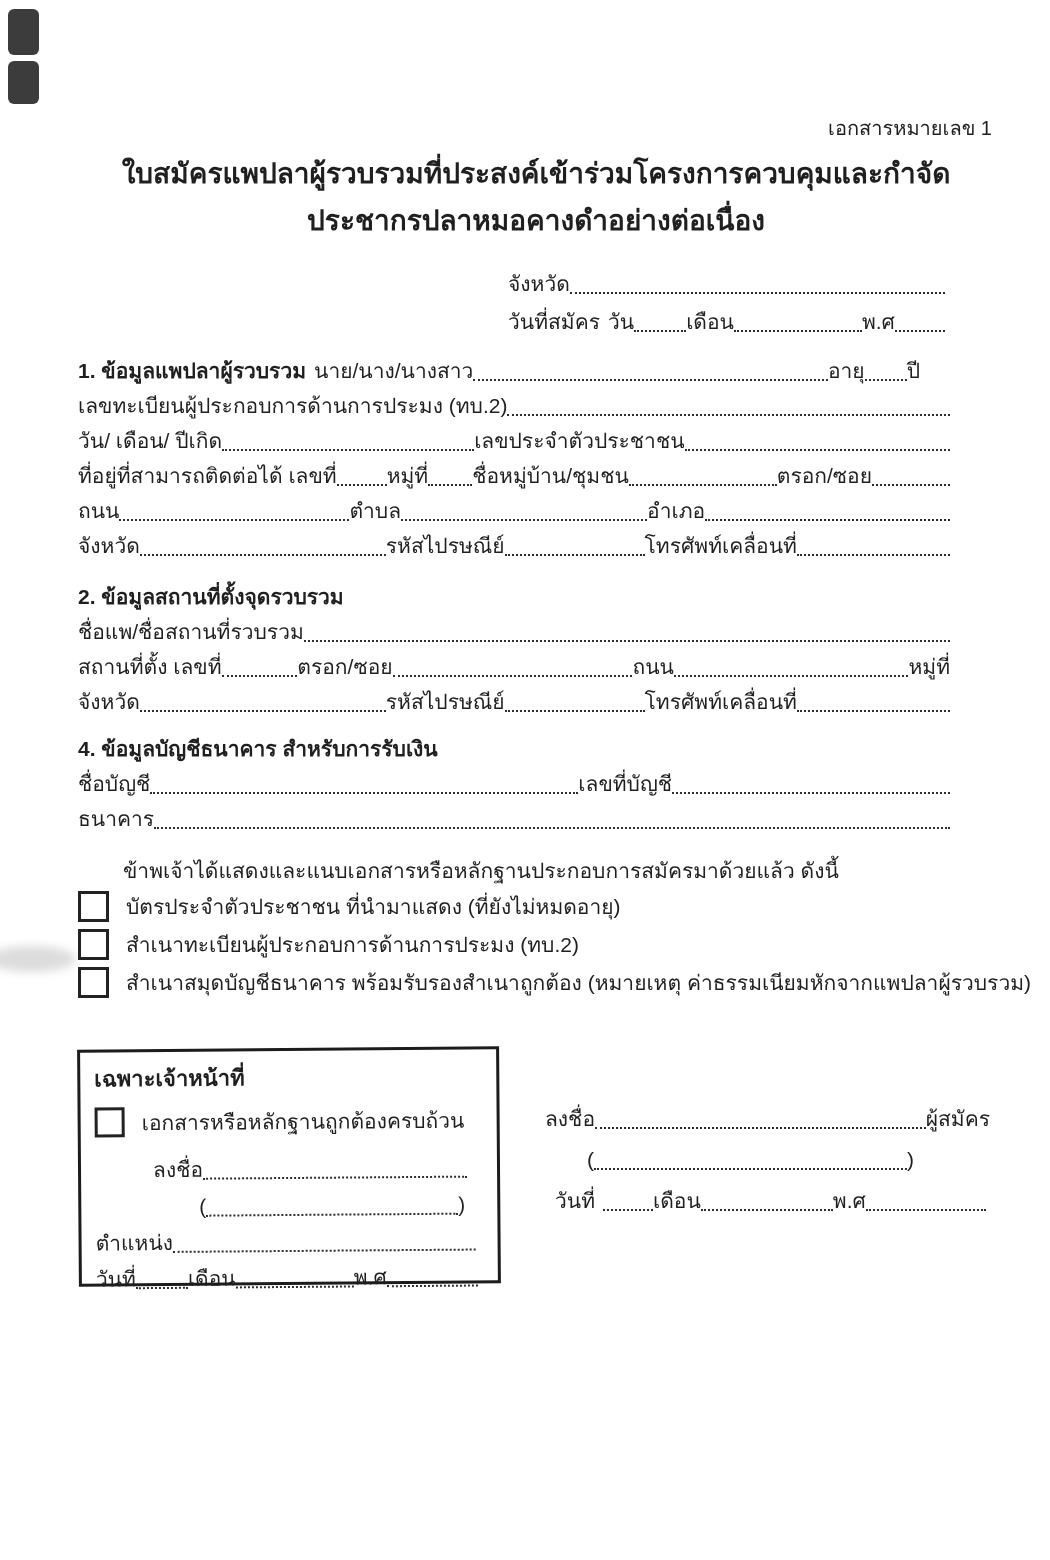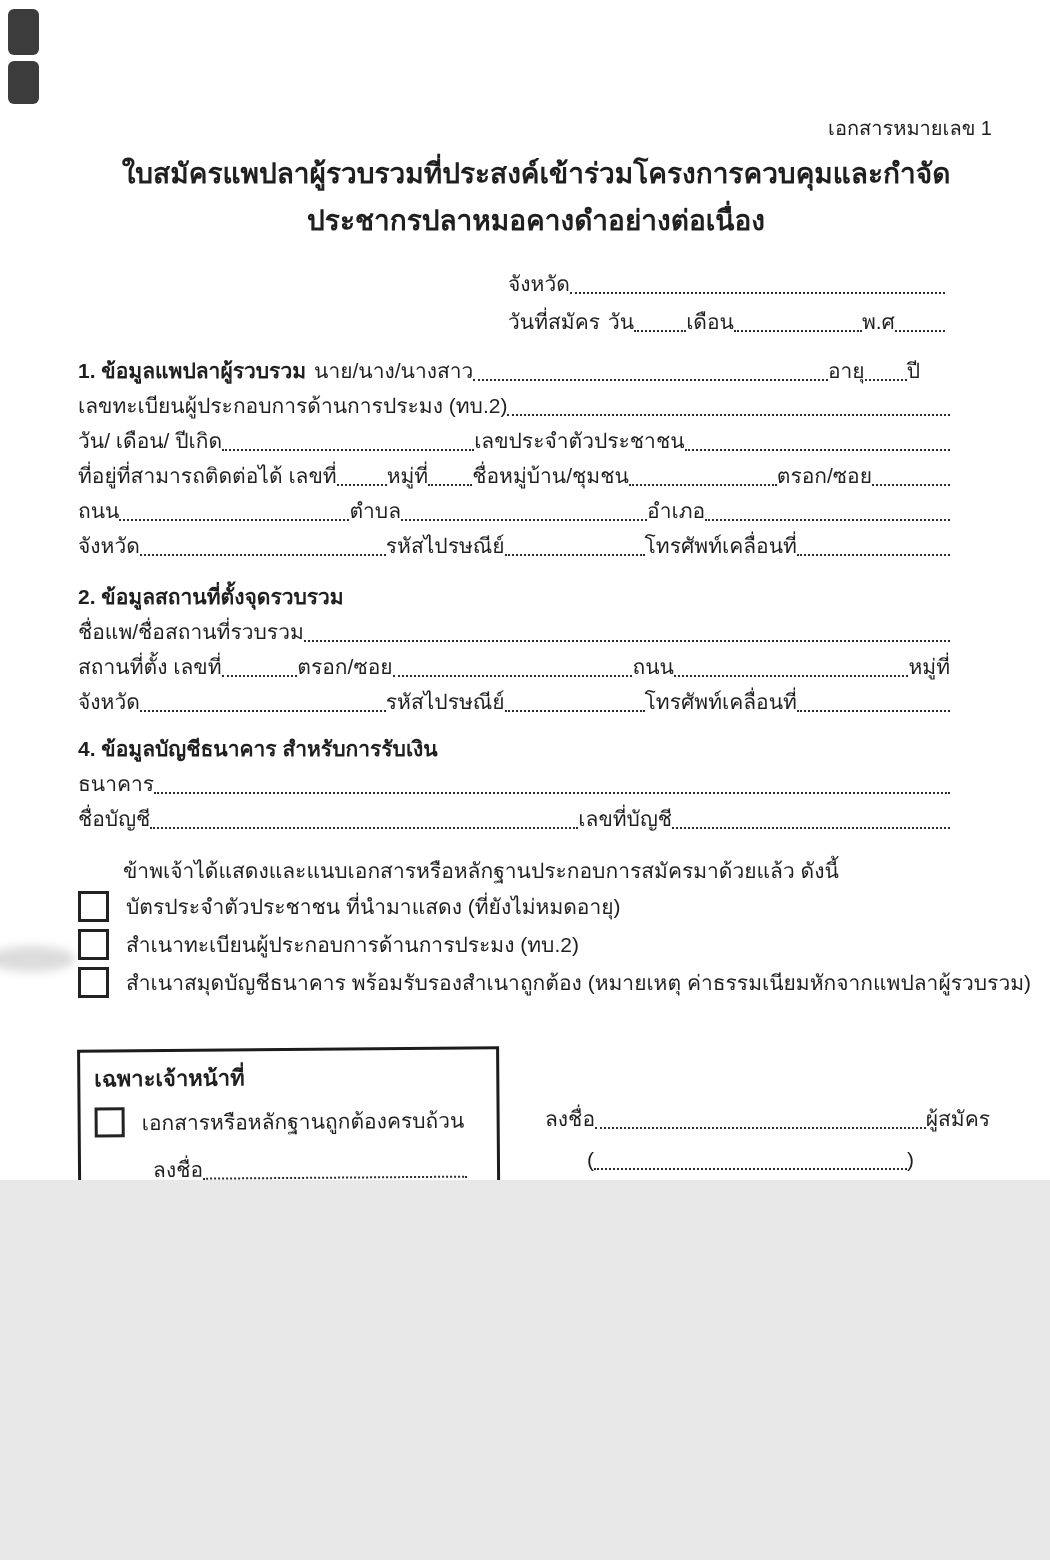--- a/index.html
+++ b/index.html
@@ -1,17 +1,17 @@
 <!DOCTYPE html>
 <html><head>
 <meta charset="utf-8">
 <style>
   html,body { margin:0; padding:0; background:#e8e8e8; }
   .page {
-    position:relative; width:1050px; height:1180px; margin:0 auto;
+    position:relative; width:1050px; height:1560px; margin:0 auto;
     background:#ffffff; color:#1f1f1f; overflow:hidden;
     font-family:"Liberation Sans","DejaVu Sans",sans-serif;
   }
   
   .corner-mark { position:absolute; left:8px; width:31px; background:#3c3c3c; border-radius:6px; }
   .corner-mark.m1 { top:9px;  height:46px; }
   .corner-mark.m2 { top:61px; height:43px; }
   .smudge { position:absolute; left:-12px; top:946px; width:88px; height:26px;
             background:#dcdcdc; border-radius:50%; filter:blur(5px); }
 
@@ -166,27 +166,27 @@
       <span class="lbl">โทรศัพท์เคลื่อนที่</span>
       <span class="dots grow"></span>
     </div>
   </div>
 
   <div class="sec3">
     <div class="fline">
       <span class="lbl b">4. ข้อมูลบัญชีธนาคาร สำหรับการรับเงิน</span>
     </div>
     <div class="fline">
-      <span class="lbl">ธนาคาร</span>
-      <span class="dots grow"></span>
-    </div>
-    <div class="fline">
       <span class="lbl">ชื่อบัญชี</span>
       <span class="dots" style="width:428px"></span>
       <span class="lbl">เลขที่บัญชี</span>
+      <span class="dots grow"></span>
+    </div>
+    <div class="fline">
+      <span class="lbl">ธนาคาร</span>
       <span class="dots grow"></span>
     </div>
   </div>
 
   <div class="attach">
     <div class="fline intro">
       <span class="lbl">ข้าพเจ้าได้แสดงและแนบเอกสารหรือหลักฐานประกอบการสมัครมาด้วยแล้ว ดังนี้</span>
     </div>
     <div class="cbrow">
       <span class="cb"></span>

